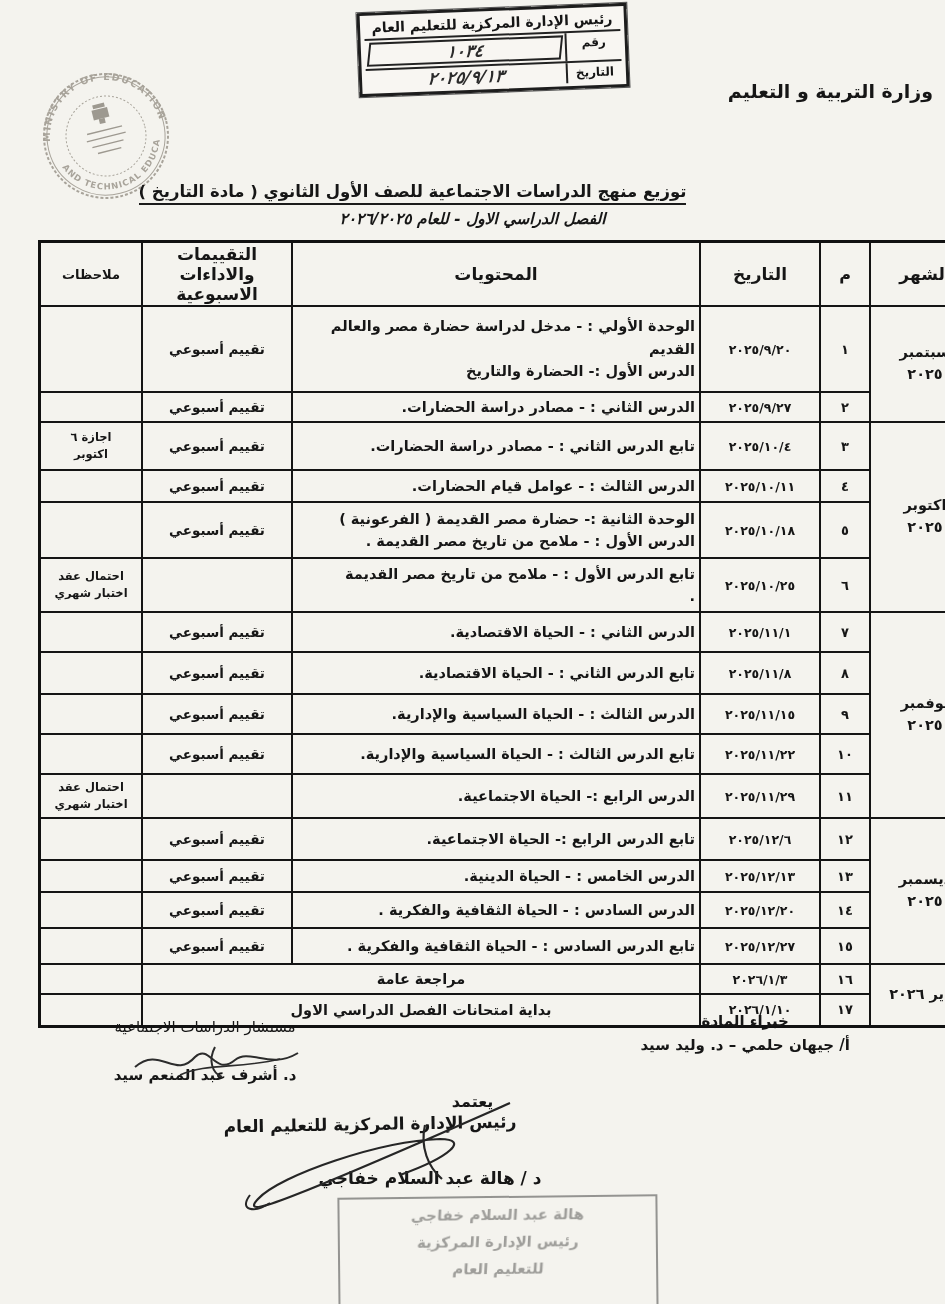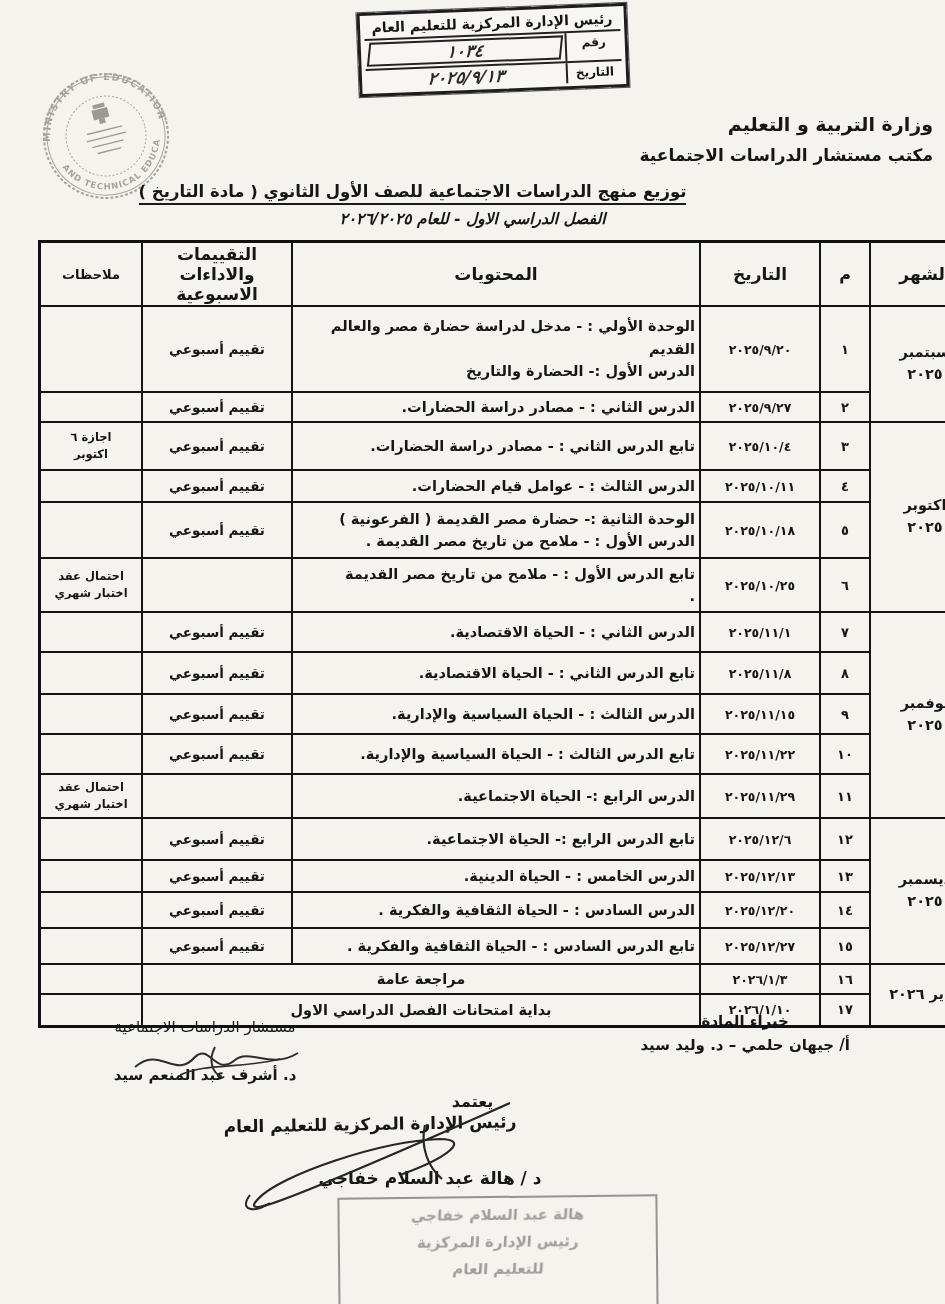--- a/index.html
+++ b/index.html
@@ -25,21 +25,21 @@
   .stamp-label{width:52px;font-weight:bold;font-size:12px;text-align:center;border-left:2px solid #222;padding:3px 1px;}
   .stamp-value{flex:1;text-align:center;font-size:17px;font-weight:bold;color:#2b2b2b;}
   .hand{transform:skewX(-8deg);font-style:italic;}
   .stamp-box-inner{border:2px solid #222;margin:2px 3px;min-height:20px;display:flex;align-items:center;justify-content:center;}
 
   
   .seal{left:40px;top:70px;width:132px;height:132px;opacity:.85;}
 
   
   .org-header{right:12px;top:80px;width:380px;text-align:right;direction:rtl;}
-  .org-header .l1{font-size:19px;font-weight:bold;margin-bottom:10px;margin-top:33px;}
+  .org-header .l1{font-size:19px;font-weight:bold;margin-bottom:10px;}
   .org-header .l2{font-size:18px;font-weight:bold;margin-bottom:10px;}
   .org-header .l3{font-size:17px;font-weight:bold;}
 
   
   .doc-title{top:182px;left:0;width:825px;text-align:center;direction:rtl;}
   .doc-title span{font-size:16.5px;font-weight:bold;border-bottom:2px solid #1b1b1b;padding-bottom:2px;}
   .doc-subtitle{top:210px;left:0;width:945px;text-align:center;direction:rtl;font-size:15.5px;font-weight:bold;font-style:italic;}
 
   
   table.sched{
@@ -135,21 +135,20 @@
         <line x1="46" y1="67" x2="86" y2="67"></line>
         <line x1="50" y1="74" x2="82" y2="74"></line>
         <line x1="54" y1="81" x2="78" y2="81"></line>
       </g>
     </g>
   </svg>
 </div>
 
 <div class="abs org-header">
   <div class="l1">وزارة التربية و التعليم</div>
-  <div class="l3">مكتب مستشار الدراسات الاجتماعية</div>
 </div>
 
 <div class="abs doc-title">
   <span>توزيع  منهج الدراسات الاجتماعية للصف الأول الثانوي (  مادة التاريخ )</span>
 </div>
 <div class="abs doc-subtitle">الفصل الدراسي الاول - للعام ٢٠٢٦/٢٠٢٥</div>
 
 <table class="sched">
   <tbody>
       <tr style="height:52px;">

